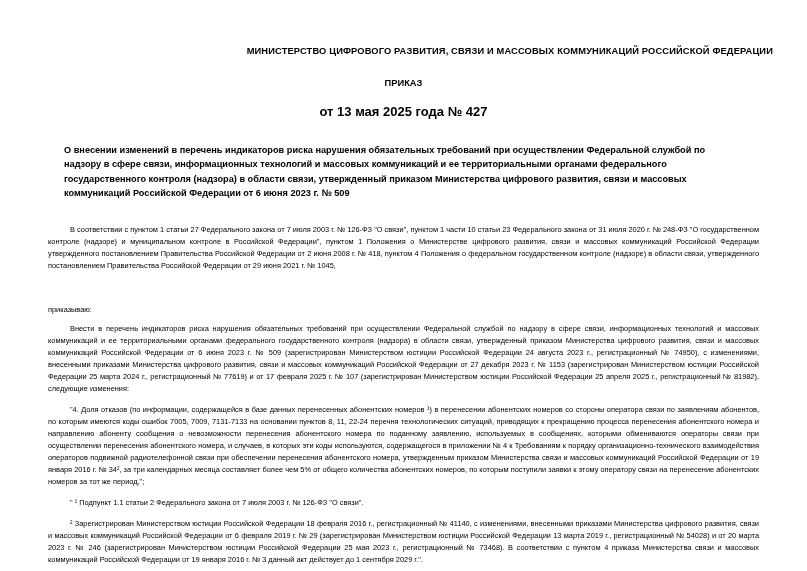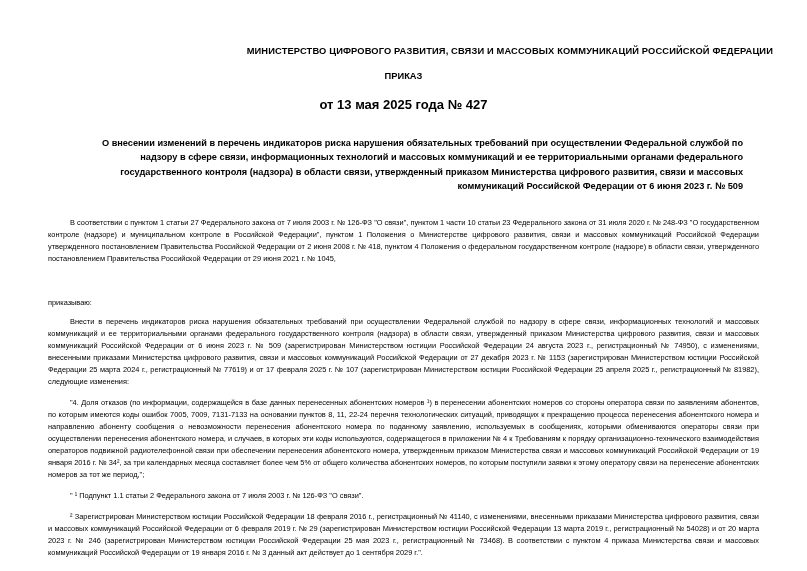--- a/index.html
+++ b/index.html
@@ -25,32 +25,32 @@
     text-align: right;
     font-weight: bold;
     font-size: 9.3px;
     letter-spacing: 0.15px;
     margin-top: 18px;
   }
   .doc-type {
     text-align: center;
     font-weight: bold;
     font-size: 9.3px;
-    margin-top: 15px;
+    margin-top: 22px;
   }
   .doc-date {
     text-align: center;
     font-weight: bold;
     font-size: 13px;
     margin-top: 16px;
   }
   .doc-title {
     font-weight: bold;
     font-size: 9.2px;
-    text-align: right;
+    text-align: left;
     line-height: 1.55;
     margin: 24px 30px 0 30px;
   }
   .body-block {
     margin-top: 24px;
     padding: 0 14px 0 14px;
   }
   p.para {
     font-size: 7.4px;
     line-height: 1.62;

